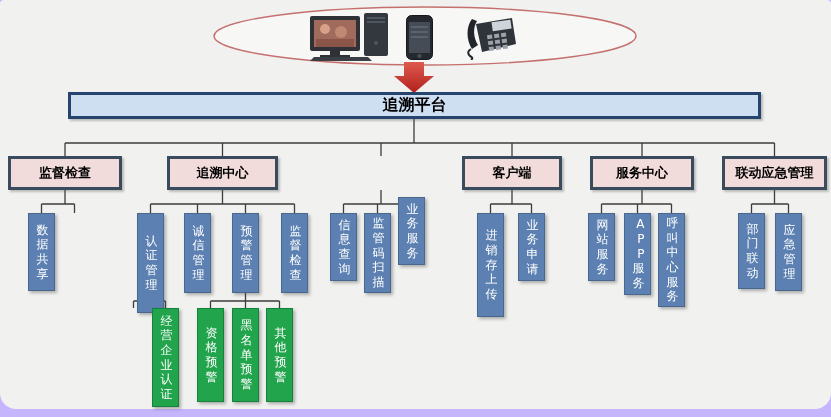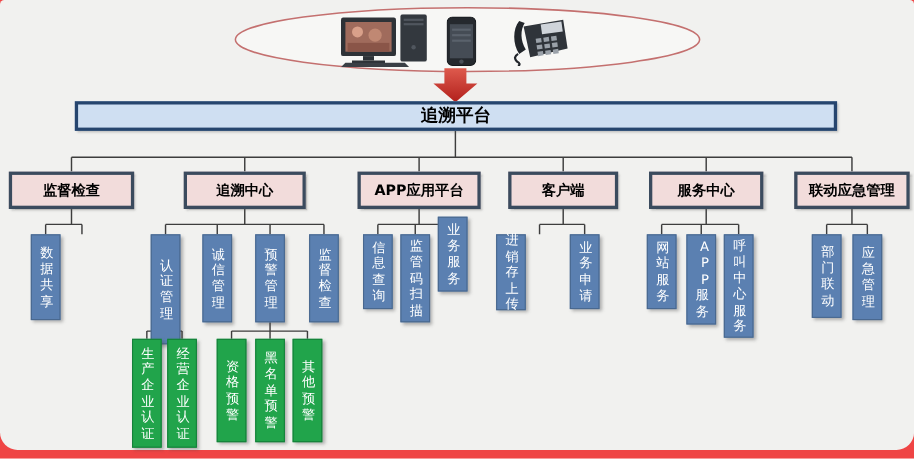--- a/index.html
+++ b/index.html
@@ -1,16 +1,16 @@
 <!DOCTYPE html>
 <html><head>
 <meta charset="utf-8">
 <style>
   html,body { margin:0; padding:0; background:#ffffff; font-family:"DejaVu Sans",sans-serif; }
-  .canvas { position:relative; width:831px; height:417px; background:#ef4444; overflow:hidden; }
+  .canvas { position:relative; width:831px; height:417px; background:#c4b5fd; overflow:hidden; }
   .panel { position:absolute; left:0; top:0; width:831px; height:409px;
            background:#f1f1ef; border-radius:4px 4px 16px 16px; }
   svg.overlay { position:absolute; left:0; top:0; pointer-events:none; }
 
   .banner { position:absolute; left:68px; top:92px; width:693px; height:27px;
             background:#cfdff2; border:3px solid #26456e; box-sizing:border-box;
             display:flex; align-items:center; justify-content:center;
             font-weight:bold; font-size:16px; color:#000;
             box-shadow:2px 2px 2px rgba(90,90,90,.35); }
 
@@ -97,21 +97,20 @@
         <rect x="40" y="30" width="5" height="4"></rect>
     </g>
     <path d="M10 3 C4 10 4 24 10 33 L16 29 C11 21 11 11 15 5 Z" fill="#22262b"></path>
     <path d="M9 33 q-5 3 -1 7 q4 2 1 4" stroke="#22262b" stroke-width="2" fill="none"></path>
   </svg>
 
   <div class="banner">追溯平台</div>
 
   <div class="branch" style="left:8px;width:114px">监督检查</div>
   <div class="branch" style="left:167px;width:111px">追溯中心</div>
-  <div class="branch" style="left:325px;width:112px">APP应用平台</div>
   <div class="branch" style="left:462px;width:100px">客户端</div>
   <div class="branch" style="left:590px;width:104px">服务中心</div>
   <div class="branch" style="left:722px;width:105px">联动应急管理</div>
 
   <div class="vbox blue" style="left:28px;top:213px;height:78px">
       <span class="vlabel">数据共享</span>
     </div>
 
   <div class="vbox blue" style="left:137px;top:213px;height:100px">
       <span class="vlabel">认证管理</span>
@@ -129,21 +128,21 @@
   <div class="vbox blue" style="left:330px;top:213px;height:68px">
       <span class="vlabel">信息查询</span>
     </div>
   <div class="vbox blue" style="left:364px;top:213px;height:80px">
       <span class="vlabel">监管码扫描</span>
     </div>
   <div class="vbox blue" style="left:398px;top:197px;height:68px">
       <span class="vlabel">业务服务</span>
     </div>
 
-  <div class="vbox blue" style="left:451px;top:213px;height:69px">
+  <div class="vbox blue" style="left:477px;top:213px;height:104px">
       <span class="vlabel">进销存上传</span>
     </div>
   <div class="vbox blue" style="left:588px;top:213px;height:68px">
       <span class="vlabel">网站服务</span>
     </div>
 
   <div class="vbox blue" style="left:518px;top:213px;height:68px">
       <span class="vlabel">业务申请</span>
     </div>
   <div class="vbox blue" style="left:624px;top:213px;height:82px">
@@ -153,23 +152,20 @@
       <span class="vlabel">呼叫中心服务</span>
     </div>
 
   <div class="vbox blue" style="left:738px;top:213px;height:76px">
       <span class="vlabel">部门联动</span>
     </div>
   <div class="vbox blue" style="left:775px;top:213px;height:78px">
       <span class="vlabel">应急管理</span>
     </div>
 
-  <div class="vbox green" style="left:120px;top:308px;height:99px">
-      <span class="vlabel">生产企业认证</span>
-    </div>
   <div class="vbox green" style="left:152px;top:308px;height:99px">
       <span class="vlabel">经营企业认证</span>
     </div>
   <div class="vbox green" style="left:197px;top:308px;height:94px">
       <span class="vlabel">资格预警</span>
     </div>
   <div class="vbox green" style="left:232px;top:308px;height:94px">
       <span class="vlabel">黑名单预警</span>
     </div>
   <div class="vbox green" style="left:266px;top:308px;height:94px">

